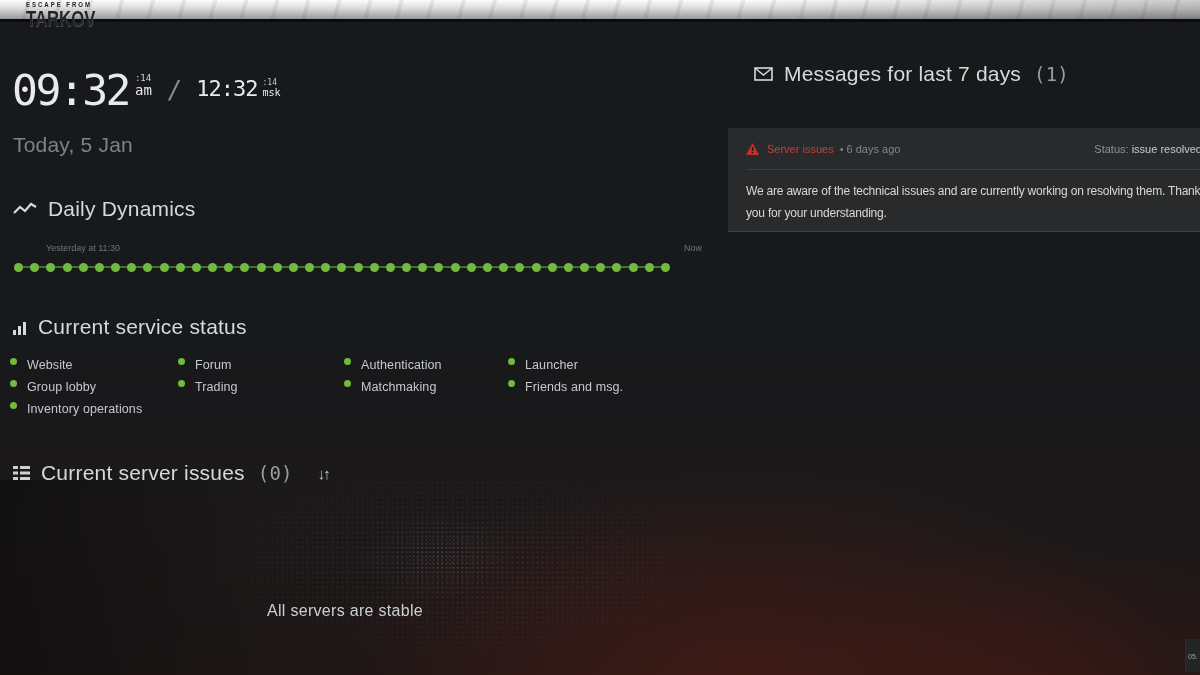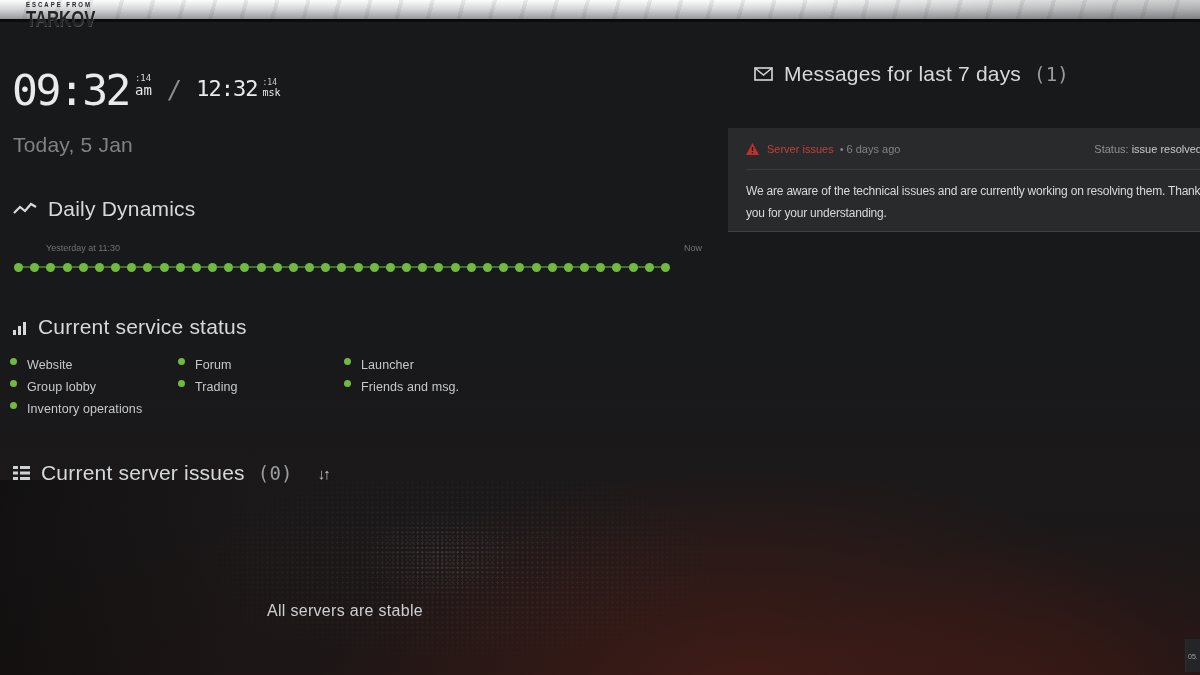--- a/index.html
+++ b/index.html
@@ -224,20 +224,30 @@
           <span class="svc-label">Forum</span>
         </div>
         <div class="svc-item">
           <span class="bullet"></span>
           <span class="svc-label">Trading</span>
         </div>
       </div>
       <div class="svc-col">
         <div class="svc-item">
           <span class="bullet"></span>
+          <span class="svc-label">Authentication</span>
+        </div>
+        <div class="svc-item">
+          <span class="bullet"></span>
+          <span class="svc-label">Matchmaking</span>
+        </div>
+      </div>
+      <div class="svc-col">
+        <div class="svc-item">
+          <span class="bullet"></span>
           <span class="svc-label">Launcher</span>
         </div>
         <div class="svc-item">
           <span class="bullet"></span>
           <span class="svc-label">Friends and msg.</span>
         </div>
       </div>
     </div>
 
   <div class="sec-head head-issues">

